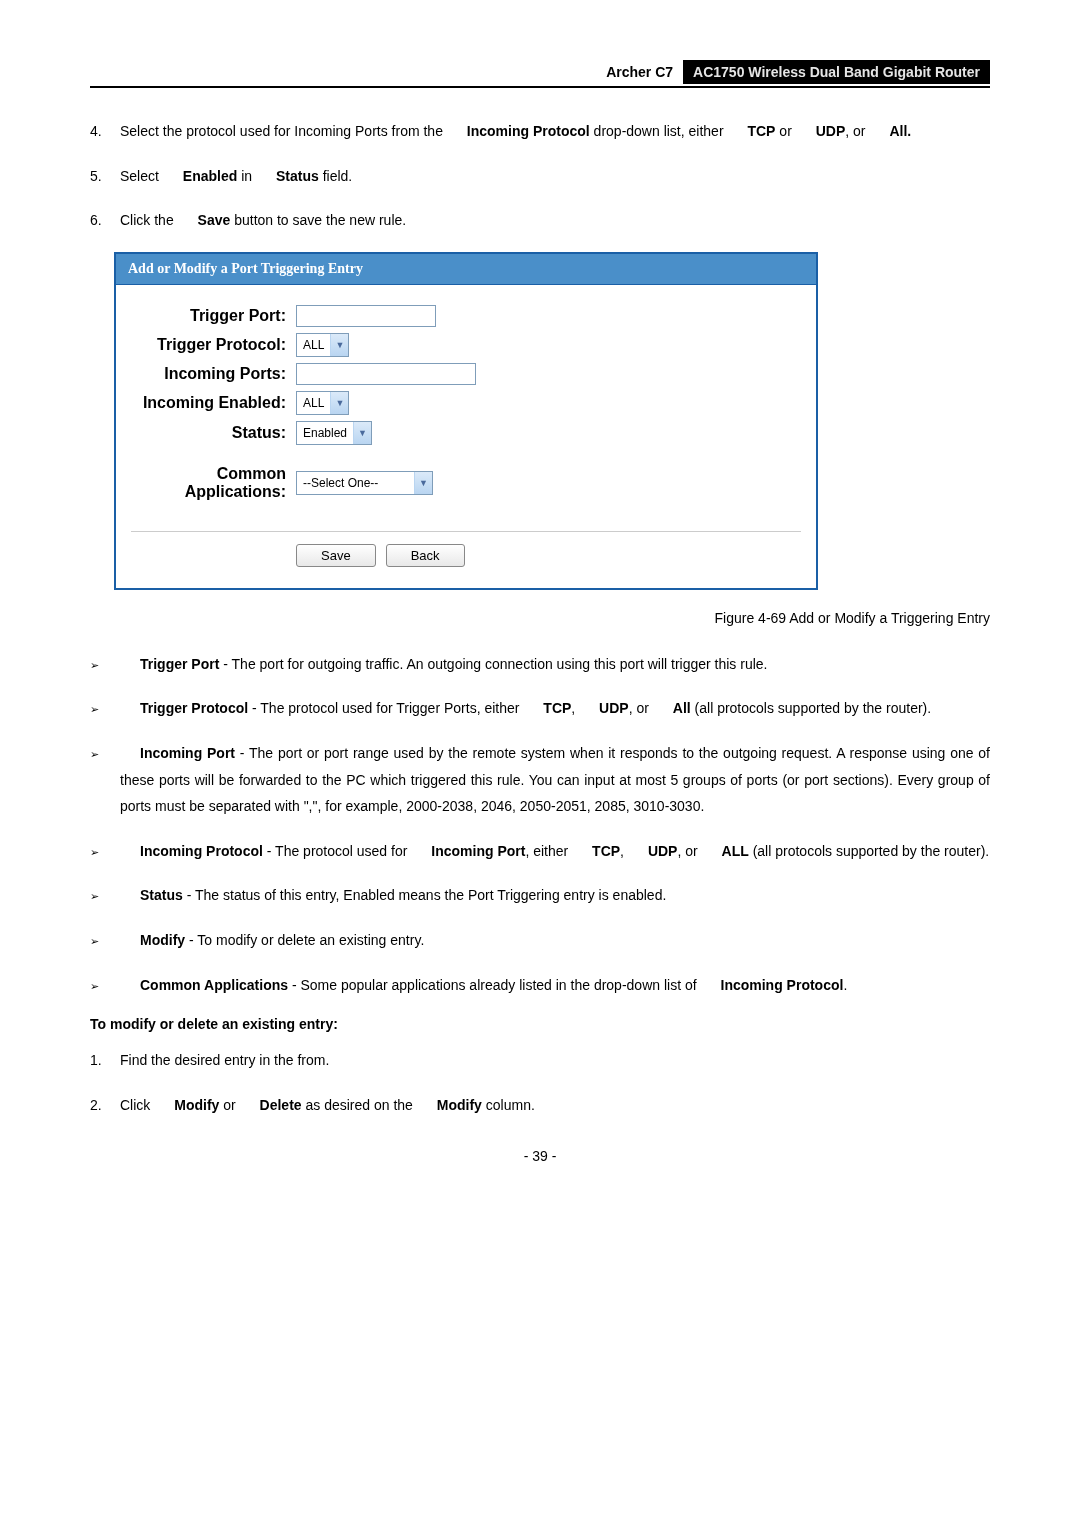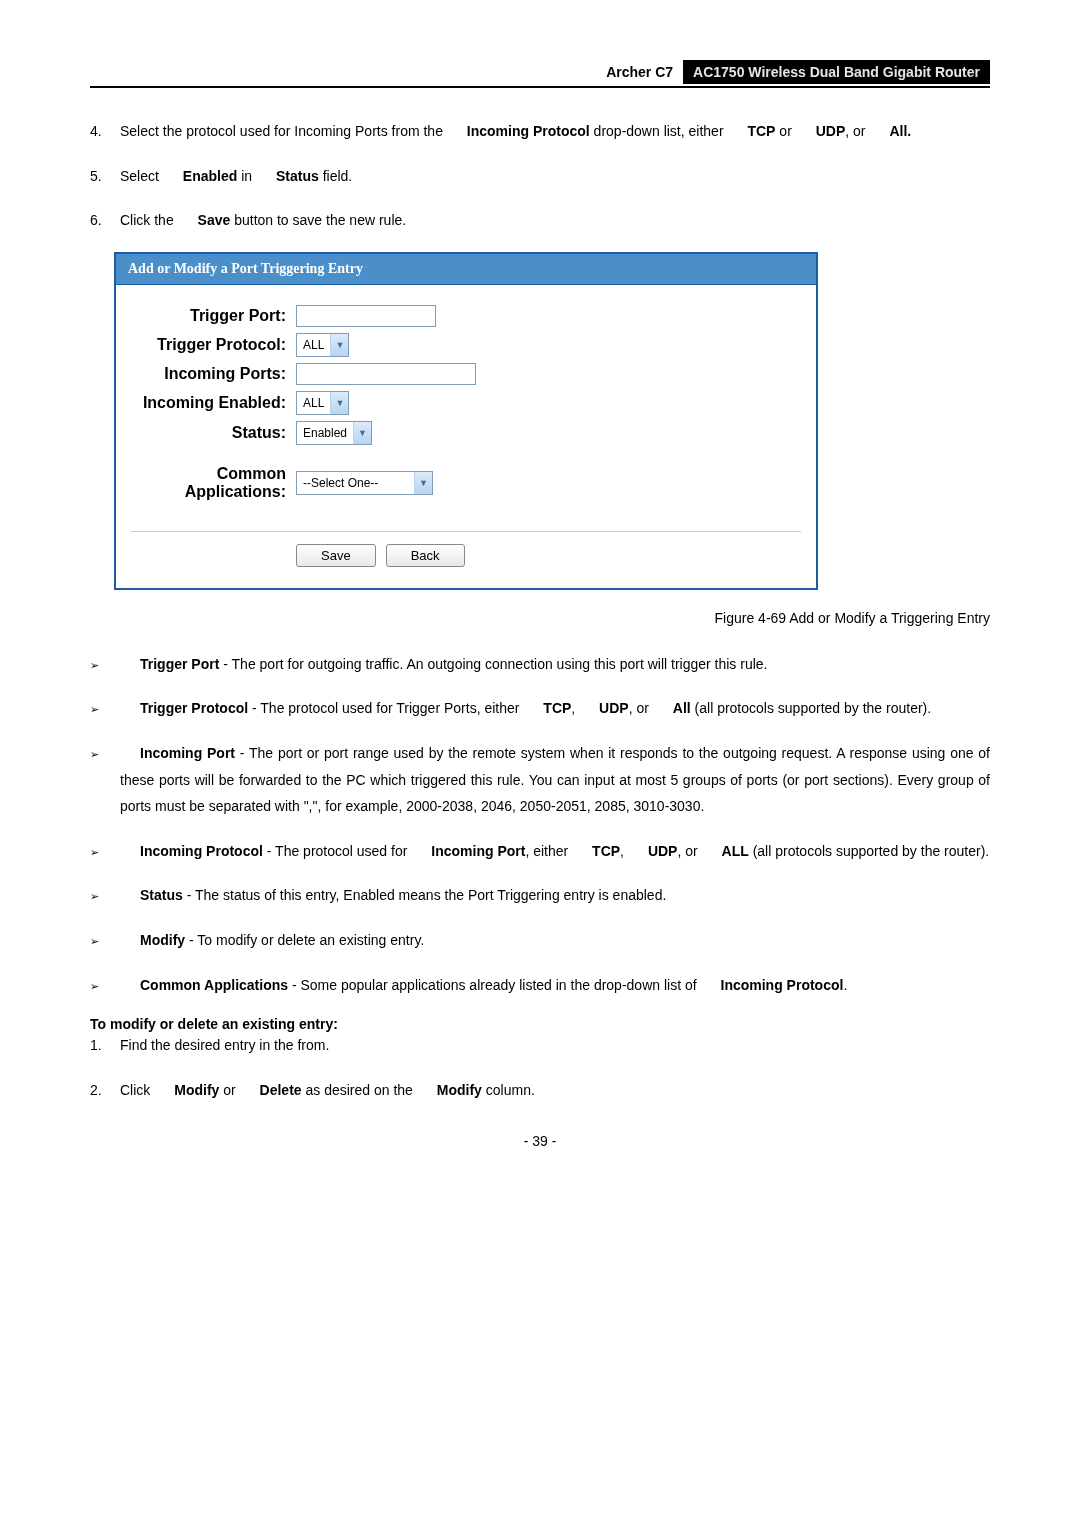--- a/index.html
+++ b/index.html
@@ -131,20 +131,21 @@
       font-size: 13px;
       font-family: Arial, sans-serif;
       margin-right: 10px;
     }
     .figure-caption {
       text-align: right;
       margin: 20px 0 25px 0;
     }
     .section-heading {
       font-weight: bold;
+      margin-bottom: 15px;
       margin-top: 5px;
     }
     .page-number {
       text-align: center;
       margin-top: 30px;
     }
     .spacer-row {
       height: 14px;
     }
     .form-button-row {

